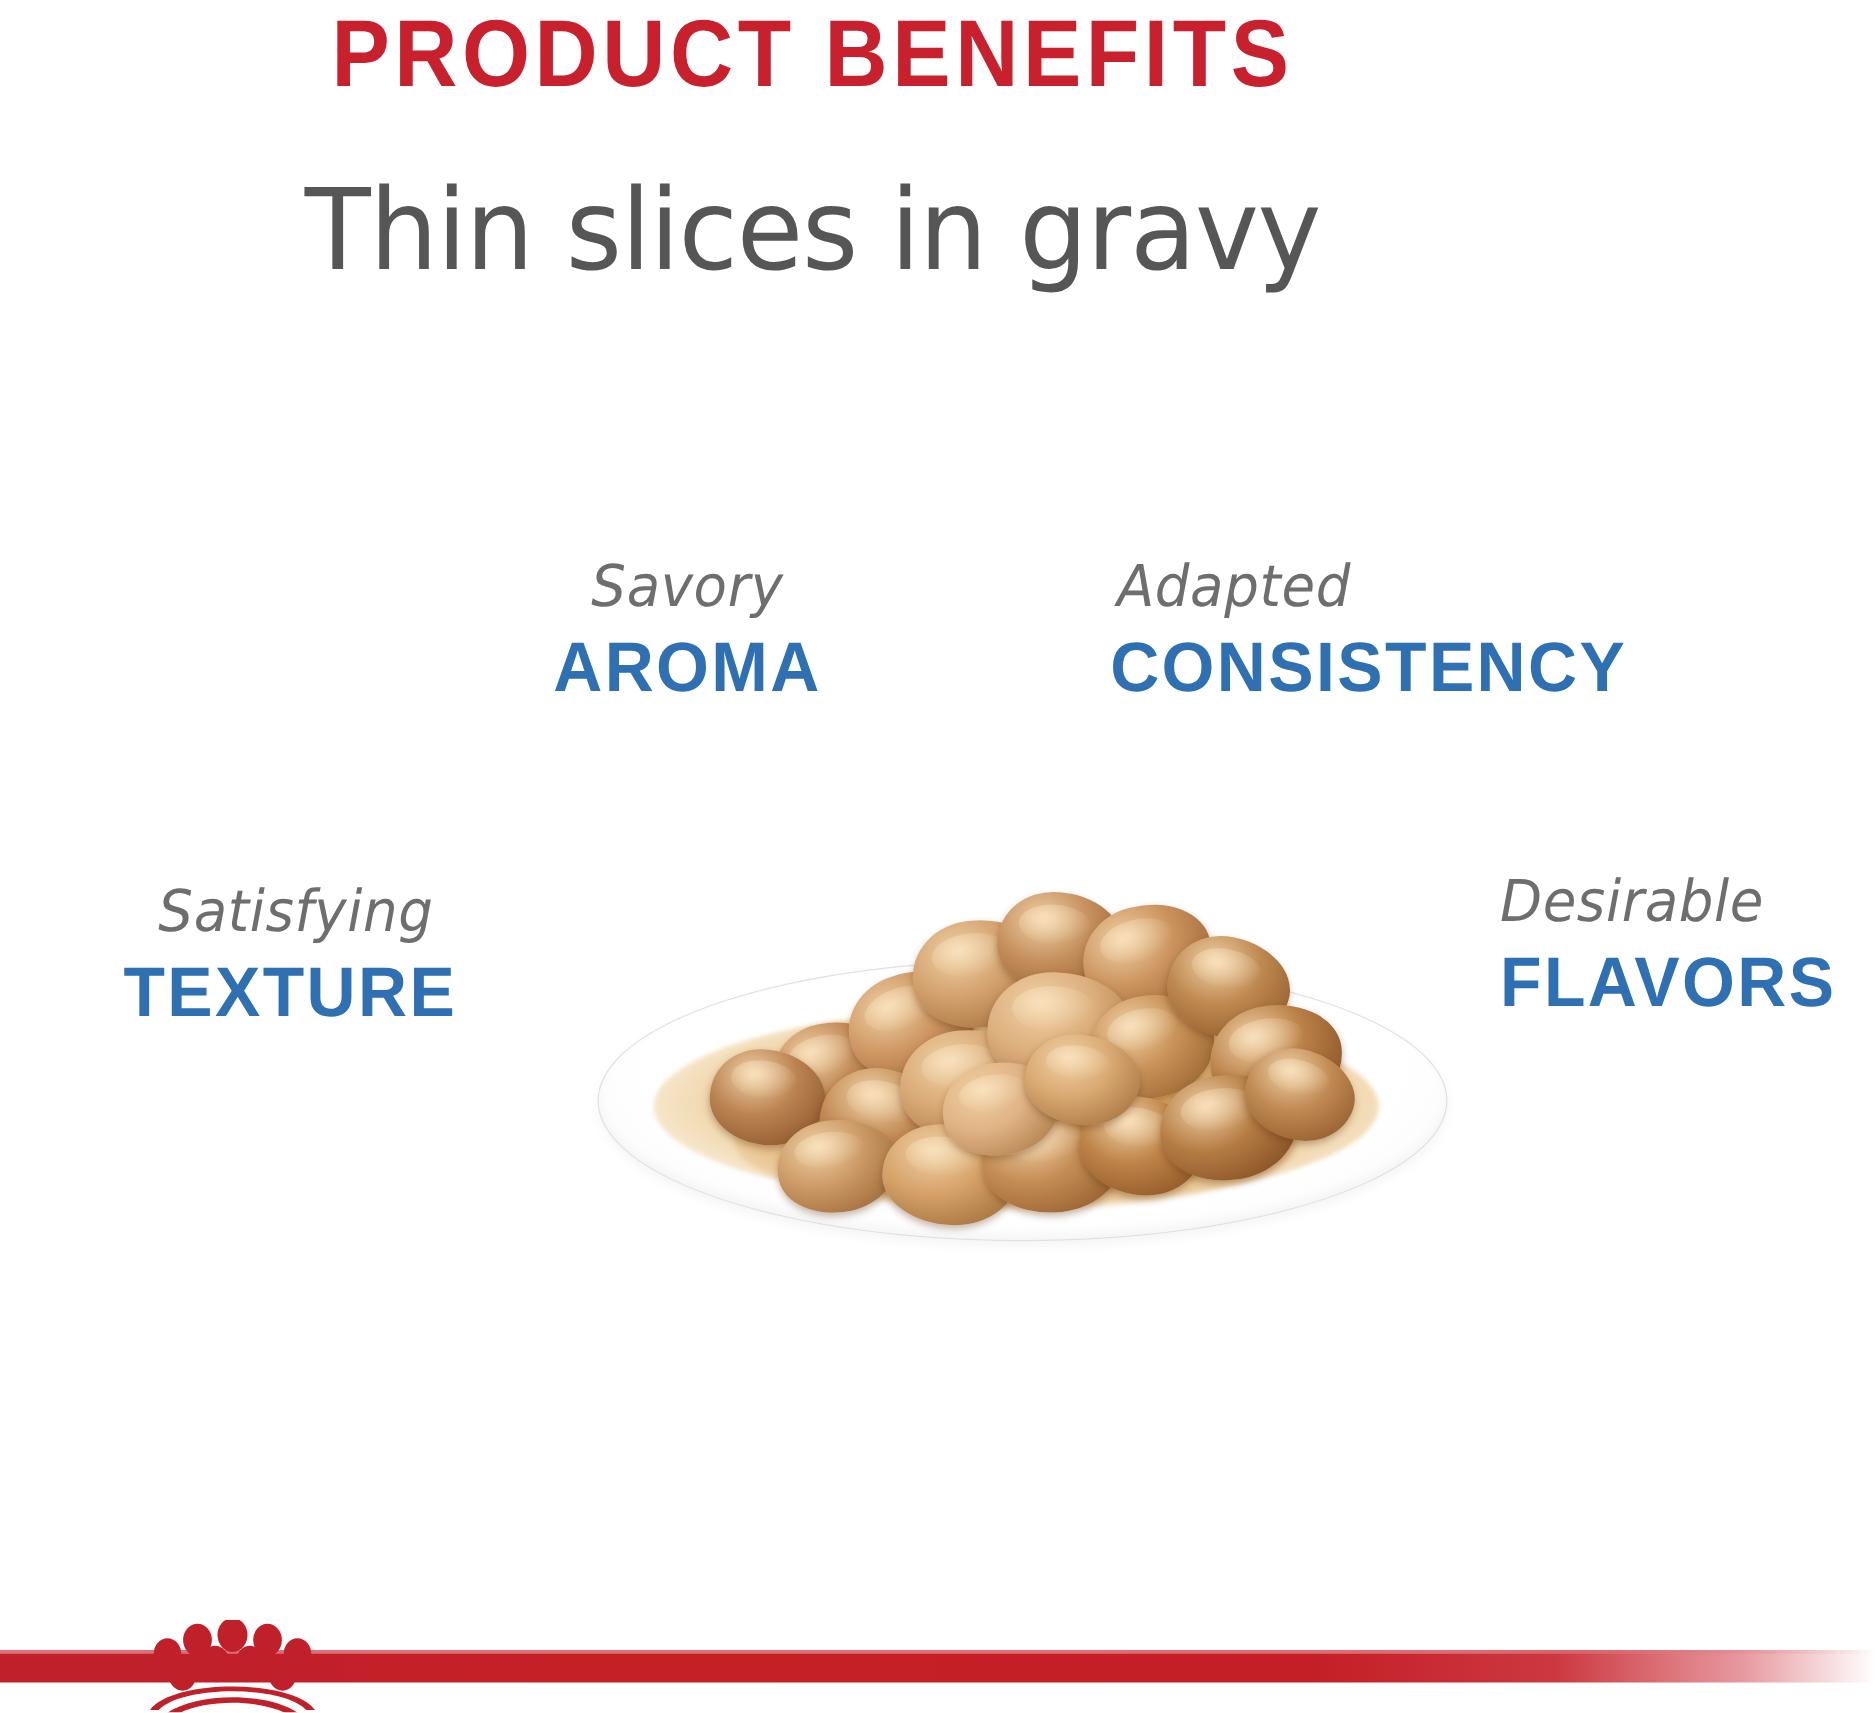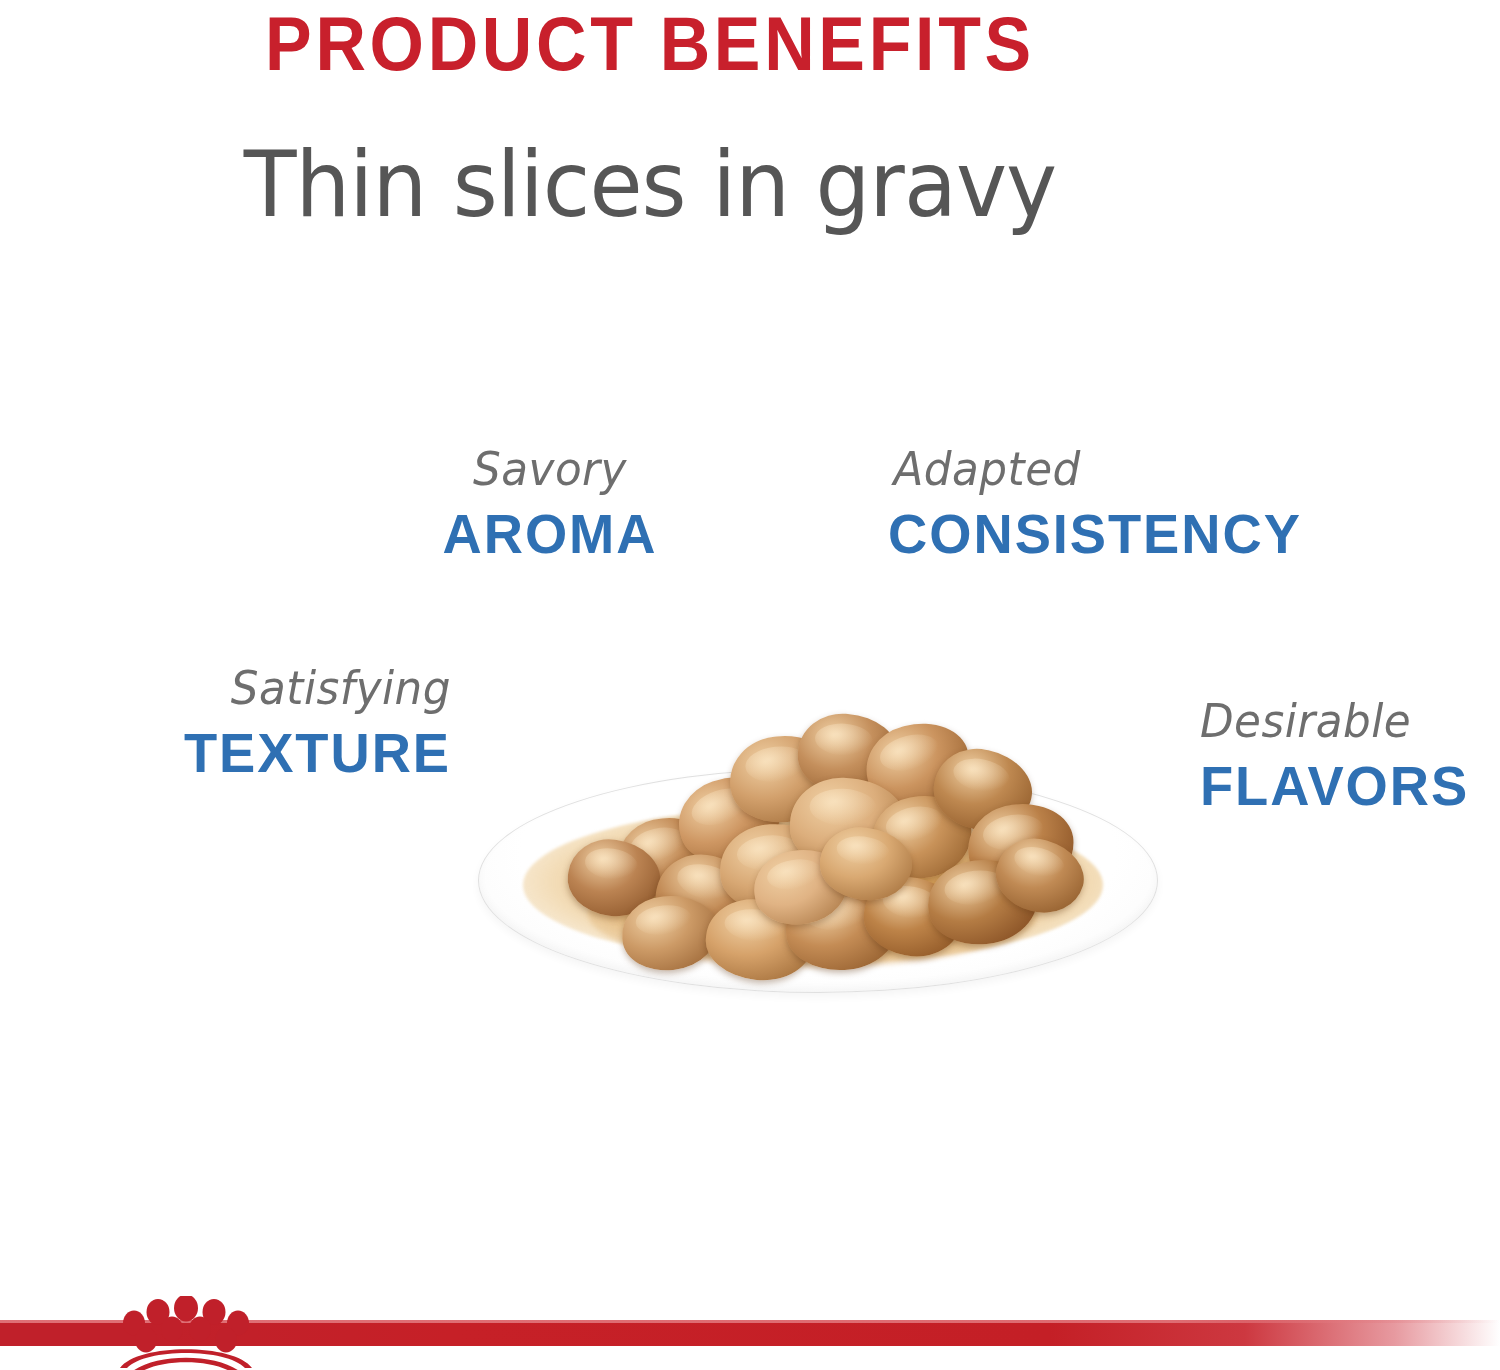--- a/index.html
+++ b/index.html
@@ -65,21 +65,21 @@
   }
 
   .b-aroma       { left:310px;  top:446px; width:480px;  text-align:center; }
   .b-aroma .qualifier { transform-origin:center; }
   .b-aroma .term      { transform-origin:center; }
 
   .b-consistency { left:880px;  top:446px; width:540px;  }
   .b-consistency .qualifier { transform-origin:center; }
   .b-consistency .term      { transform-origin:center; }
 
-  .b-texture     { left:0px;    top:665px; width:455px;  text-align:right; padding-right:4px; }
+  .b-texture     { left:0px;    top:706px; width:455px;  text-align:center; padding-right:4px; }
   .b-texture .qualifier { transform-origin:right; }
   .b-texture .term      { transform-origin:right; }
 
   .b-flavors     { left:1200px; top:698px; width:320px;  text-align:left; }
   .b-flavors .qualifier { transform-origin:left; }
   .b-flavors .term      { transform-origin:left; }
 
   
   .product-photo {
     position:absolute; left:468px; top:628px; width:700px; height:372px;

